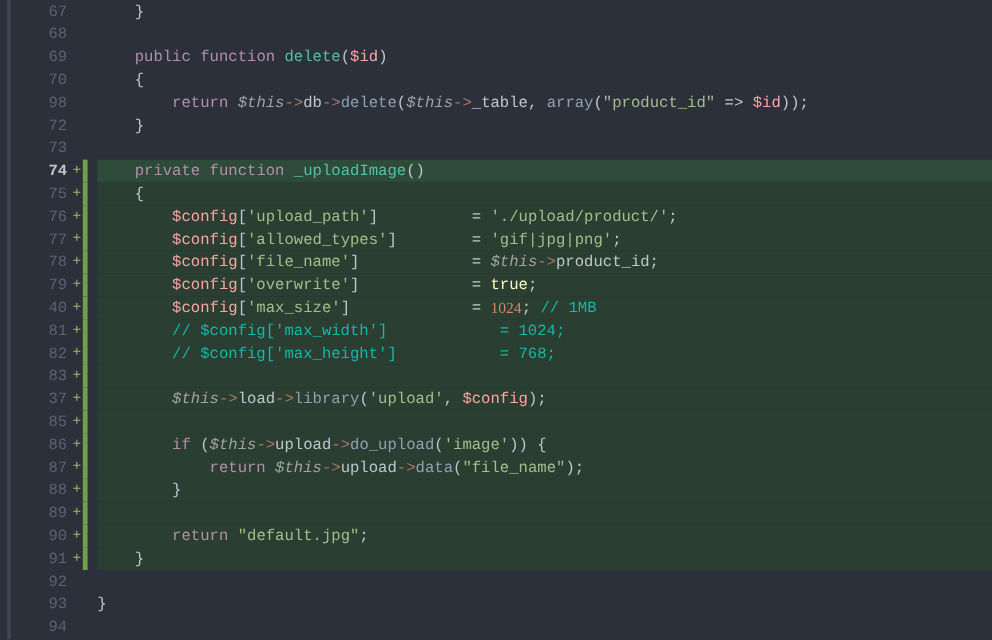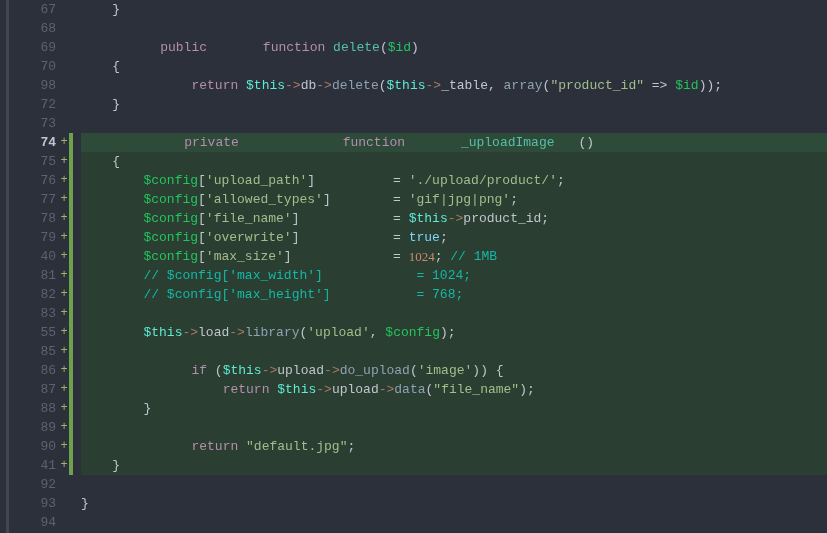--- a/index.html
+++ b/index.html
@@ -76,39 +76,38 @@
     padding-left: 8px;
     white-space: pre;
   }
   .code .code-row {
     height: 19px;
     display: flex;
     align-items: center;
   }
   .hl-line {
     background: #2e4a38;
-    gap: 24px;
   }
   .hl-block {
     background: #2a3e31;
   }
   
-  .kw { color: #b48ead; margin-left: 48px; }        
+  .kw { color: #b48ead; }        
   .fname { color: #55c0a8; }     
-  .var { color: #5eead4; }      
+  .var { color: #a3a3a3; font-style: italic; }      
   .str { color: #a3be8c; }       
   .op { color: #c0c5ce; }        
   .punct { color: #c0c5ce; }
   .arrow { color: #ab7967; }     
   .num { color: #d08770; font-family: Liberation Serif, serif; }       
-  .bool { color: #7dd3fc; text-align: right; }      
+  .bool { color: #fef9c3; text-align: right; }      
   .comment { color: #14b8a6; }   
   .method { color: #8fa1b3; }    
   .ident { color: #c0c5ce; }
-  .redvar { color: #22c55e; }    
+  .redvar { color: #fca5a5; }    
 </style>
 </head>
 <body>
 
 <div class="editor">
   <div class="left-margin"></div>
   <div class="left-bar"></div>
   <div class="gutter" id="gutter">
       <div class="gutter-row">67</div>
       <div class="gutter-row">68</div>
@@ -120,28 +119,28 @@
       <div class="gutter-row current">74</div>
       <div class="gutter-row">75</div>
       <div class="gutter-row">76</div>
       <div class="gutter-row">77</div>
       <div class="gutter-row">78</div>
       <div class="gutter-row">79</div>
       <div class="gutter-row">40</div>
       <div class="gutter-row">81</div>
       <div class="gutter-row">82</div>
       <div class="gutter-row">83</div>
-      <div class="gutter-row">55</div>
+      <div class="gutter-row">37</div>
       <div class="gutter-row">85</div>
       <div class="gutter-row">86</div>
       <div class="gutter-row">87</div>
       <div class="gutter-row">88</div>
       <div class="gutter-row">89</div>
       <div class="gutter-row">90</div>
-      <div class="gutter-row">41</div>
+      <div class="gutter-row">91</div>
       <div class="gutter-row">92</div>
       <div class="gutter-row">93</div>
       <div class="gutter-row">94</div>
     </div>
   <div class="mod-col" id="modcol">
       <div class="mod-row"></div>
       <div class="mod-row"></div>
       <div class="mod-row"></div>
       <div class="mod-row"></div>
       <div class="mod-row"></div>

